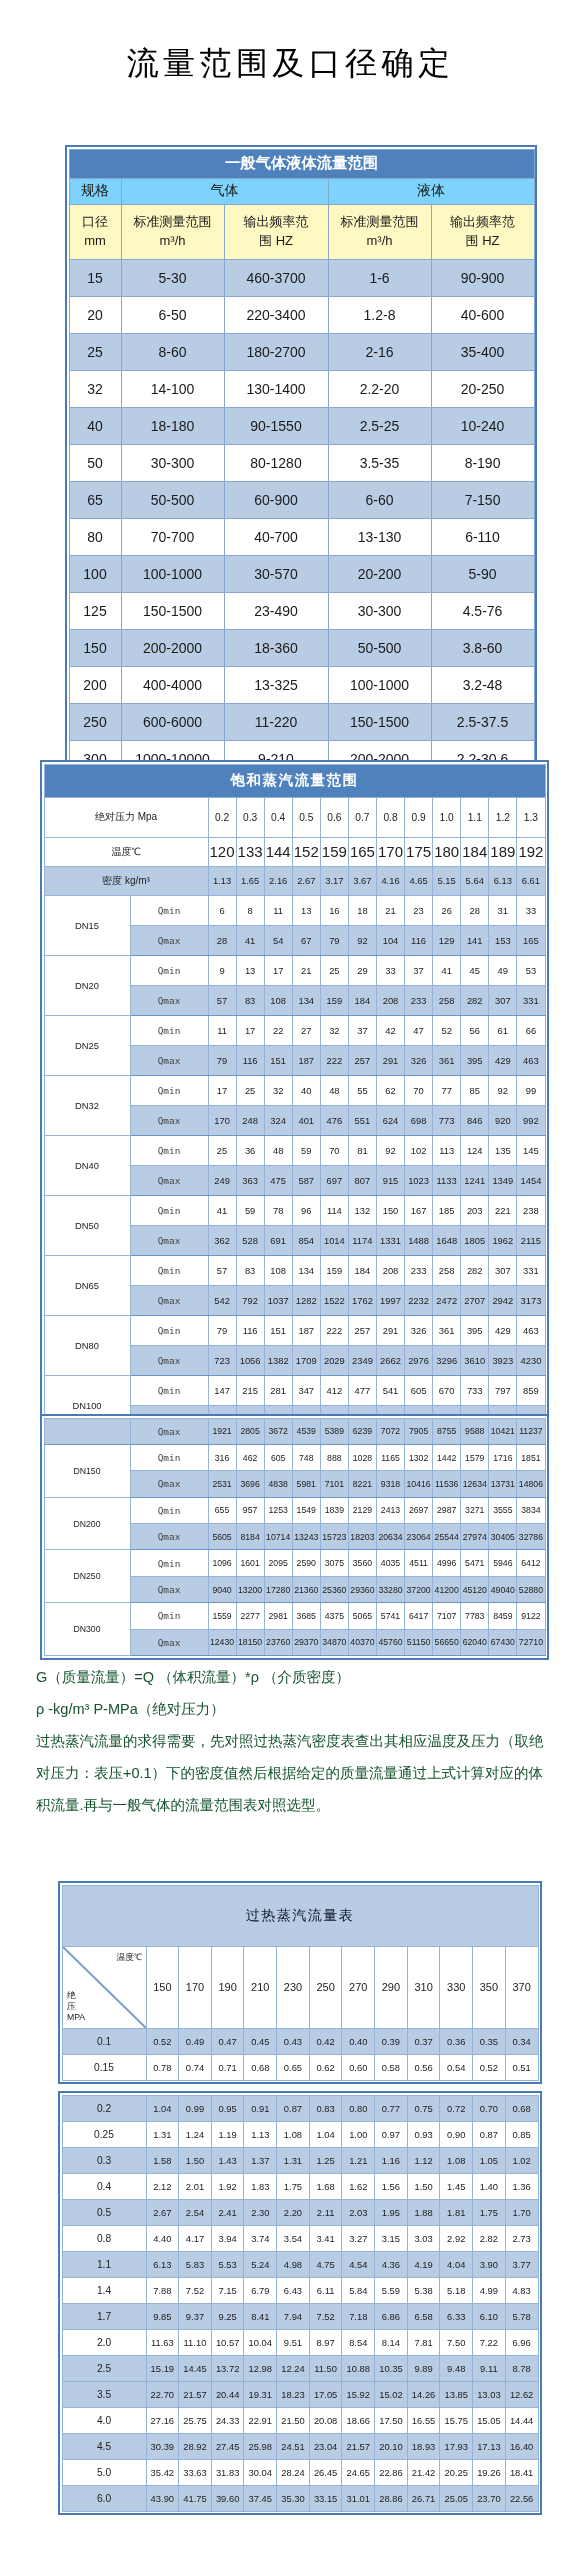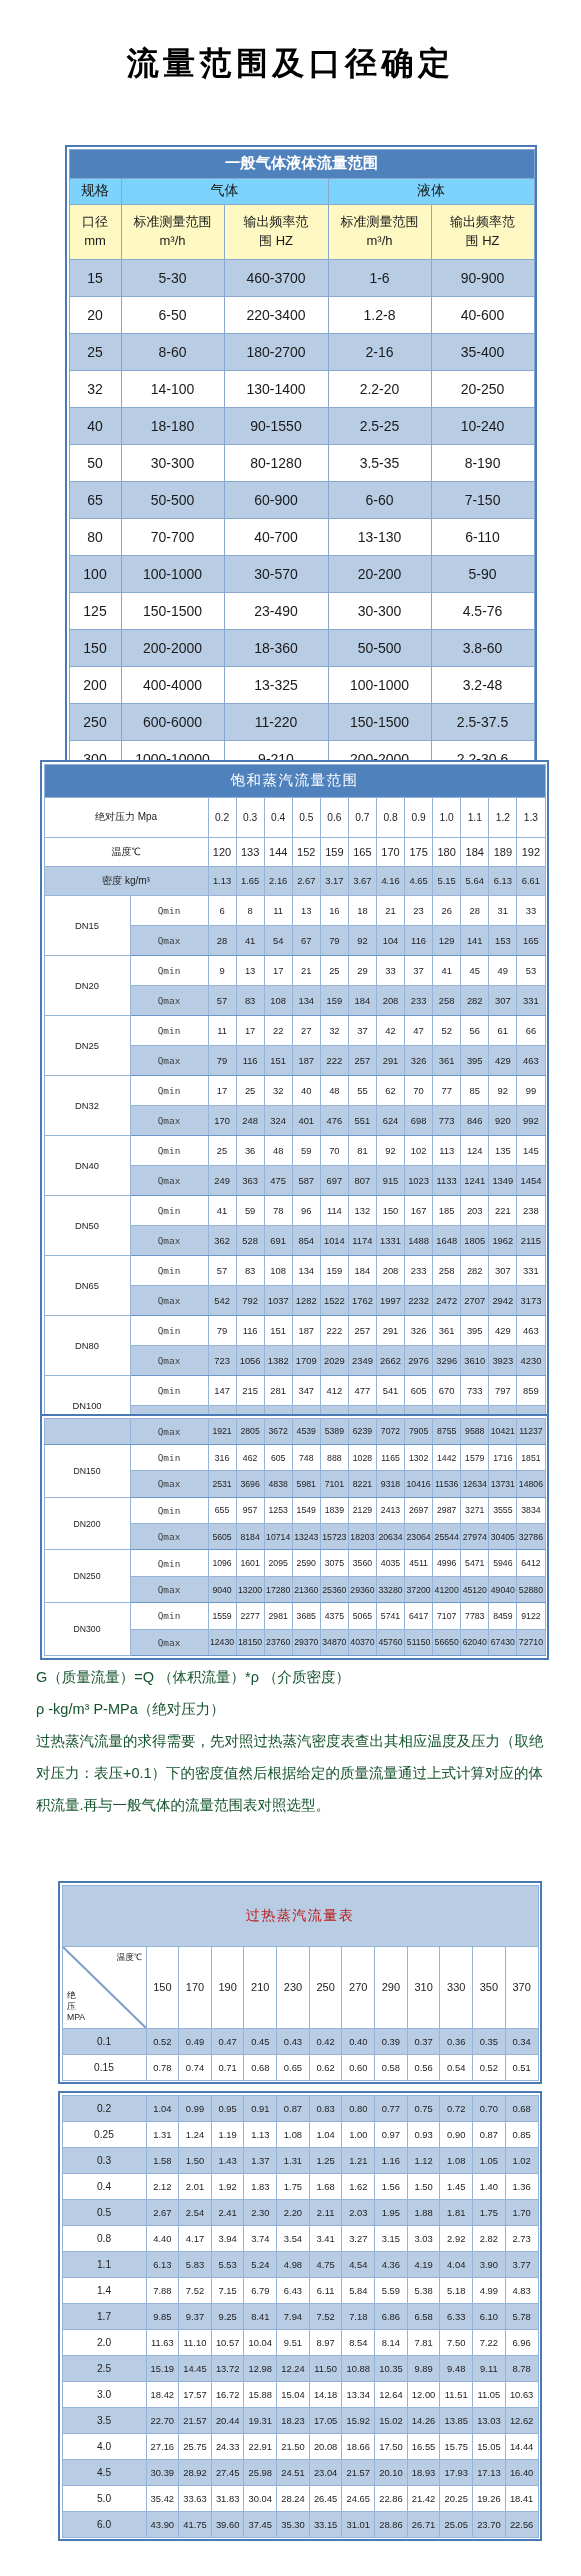--- a/index.html
+++ b/index.html
@@ -1,57 +1,57 @@
 <!DOCTYPE html>
 <html style="font-size:11.6px"><head>
 <meta charset="utf-8">
 <style>
   html,body{margin:0;padding:0;background:#ffffff;}
   #page{position:relative;width:581px;height:2576px;background:#fff;overflow:hidden;
         font-family:"Liberation Sans",sans-serif;color:#1a1a1a;}
 
   
   .page-title{position:absolute;top:42px;left:0;width:100%;text-align:center;
-    font-size:32px;font-weight:bold;letter-spacing:4.4px;color:#000;}
+    font-size:32px;font-weight:normal;letter-spacing:4.4px;color:#000;}
 
   
   .dbl{position:absolute;box-sizing:border-box;border:2.2px solid #4a7ab5;background:#fff;padding:1.5px;}
   .dbl table{width:100%;border-collapse:collapse;table-layout:fixed;}
   .dbl td{border:0.7px solid #95b3d7;text-align:center;vertical-align:middle;padding:0;
           overflow:hidden;white-space:nowrap;}
 
   
   #t1-wrap{left:65px;top:145px;width:472px;}
   #t1 td{font-size:14px;height:36px;border-width:1.5px;border-color:#87a7cf;}
   #t1 .t-title td{background:#4f81bd;color:#fff;font-weight:bold;font-size:15.3px;height:28px;}
   #t1 .t-grp td{background:#7dd3fc;font-size:14px;height:25px;}
   #t1 .t-hdr td{background:#fef9c3;font-size:13px;height:54px;white-space:normal;line-height:1.45;}
   #t1 tr.band td{background:#b8cce4;}
 
   
   #t2a-wrap{left:40px;top:760px;width:509px;}
   #t2b-wrap{left:40px;top:1414px;width:509px;}
   .t2 td{font-size:9.4px;height:29px;color:#222;}
-  .t2 .t-title td{background:#4f81bd;color:#fff;font-weight:normal;font-size:14.5px;height:32px;letter-spacing:1.5px;}
+  .t2 .t-title td{background:#4f81bd;color:#fff;font-weight:bold;font-size:14.5px;height:32px;letter-spacing:1.5px;}
   .t2 .hd-press td{height:39px;font-size:10.2px;}
-  .t2 .hd-temp td{height:28px;font-size:11px;}
+  .t2 .hd-temp td{height:28px;font-size:15px;}
   .t2 .hd-dens td{height:28px;font-size:9.4px;}
   .t2 tr.b td{background:#b8cce4;}
   .t2 td.dn{background:#fff;font-size:9.4px;}
   .t2 td.qlab{font-family:"DejaVu Sans Mono",monospace;font-size:9.4px;color:#444;margin-top:42px;}
   .t2 td.hlab{font-size:10px;}
   .t2 tr.grp-end td{border-bottom:1.5px solid #6b96c9;}
   #t2b td{height:25.4px;font-size:8.7px;}
   #t2b td.qlab{font-size:9.4px;}
 
   
   #t3a-wrap{left:58px;top:1881px;width:484px;}
   #t3b-wrap{left:58px;top:2091px;width:484px;}
   .t3 td{font-size:9.4px;height:25px;color:#222;}
-  .t3 .t-title td{background:#b8cce4;color:#b91c1c;font-size:14px;height:60px;letter-spacing:1.5px;}
+  .t3 .t-title td{background:#b8cce4;color:#0f172a;font-size:14px;height:60px;letter-spacing:1.5px;}
   .t3 .hd-temps td{background:#fff;font-size:11px;height:81px;}
   .t3 tr.b td{background:#b8cce4;}
   .t3 td.plab{font-size:10.2px;}
   #t3b{border-bottom:1.5px solid #4a7ab5;}
 
   
   .corner{position:relative;width:100%;height:81px;}
   .corner svg{position:absolute;left:0;top:0;width:100%;height:100%;}
   .c-top{position:absolute;top:5.8px;right:3.6px;font-size:8.7px;}
   .c-bot{position:absolute;left:4.4px;bottom:4.4px;font-size:8.7px;text-align:left;line-height:1.25;}
@@ -959,35 +959,20 @@
             <td>12.98</td>
             <td>12.24</td>
             <td>11.50</td>
             <td>10.88</td>
             <td>10.35</td>
             <td>9.89</td>
             <td>9.48</td>
             <td>9.11</td>
             <td>8.78</td>
           </tr>
-          <tr>
-            <td class="plab">3.0</td>
-            <td>18.42</td>
-            <td>17.57</td>
-            <td>16.72</td>
-            <td>15.88</td>
-            <td>15.04</td>
-            <td>14.18</td>
-            <td>13.34</td>
-            <td>12.64</td>
-            <td>12.00</td>
-            <td>11.51</td>
-            <td>11.05</td>
-            <td>10.63</td>
-          </tr>
           <tr class="b">
             <td class="plab">3.5</td>
             <td>22.70</td>
             <td>21.57</td>
             <td>20.44</td>
             <td>19.31</td>
             <td>18.23</td>
             <td>17.05</td>
             <td>15.92</td>
             <td>15.02</td>

